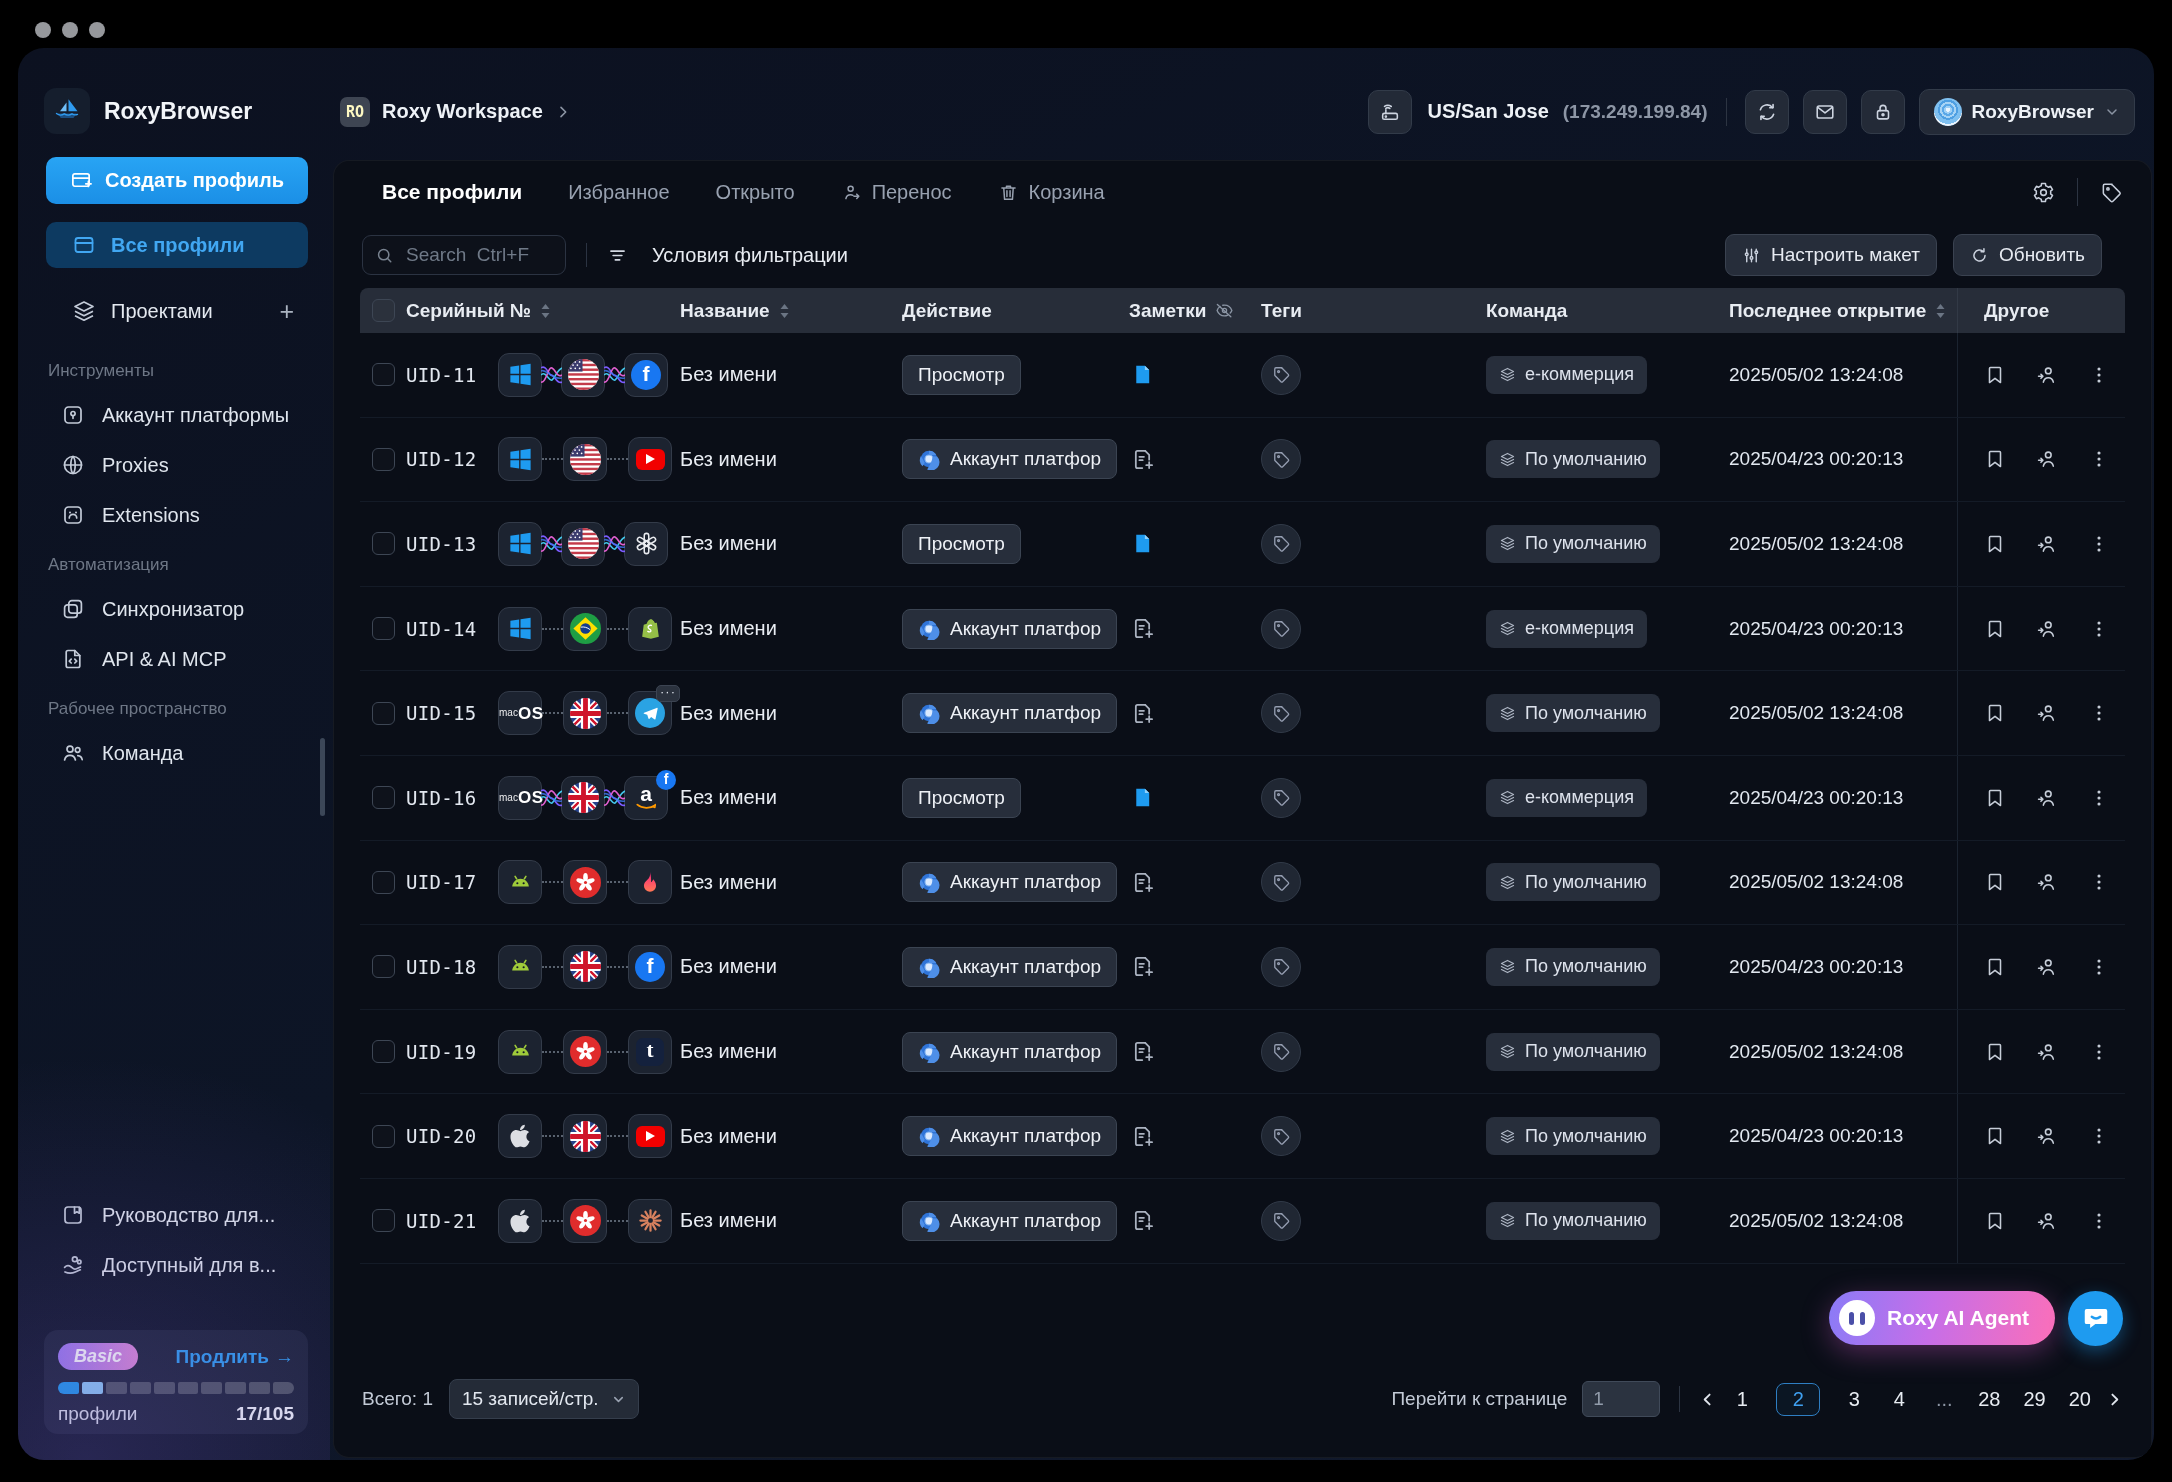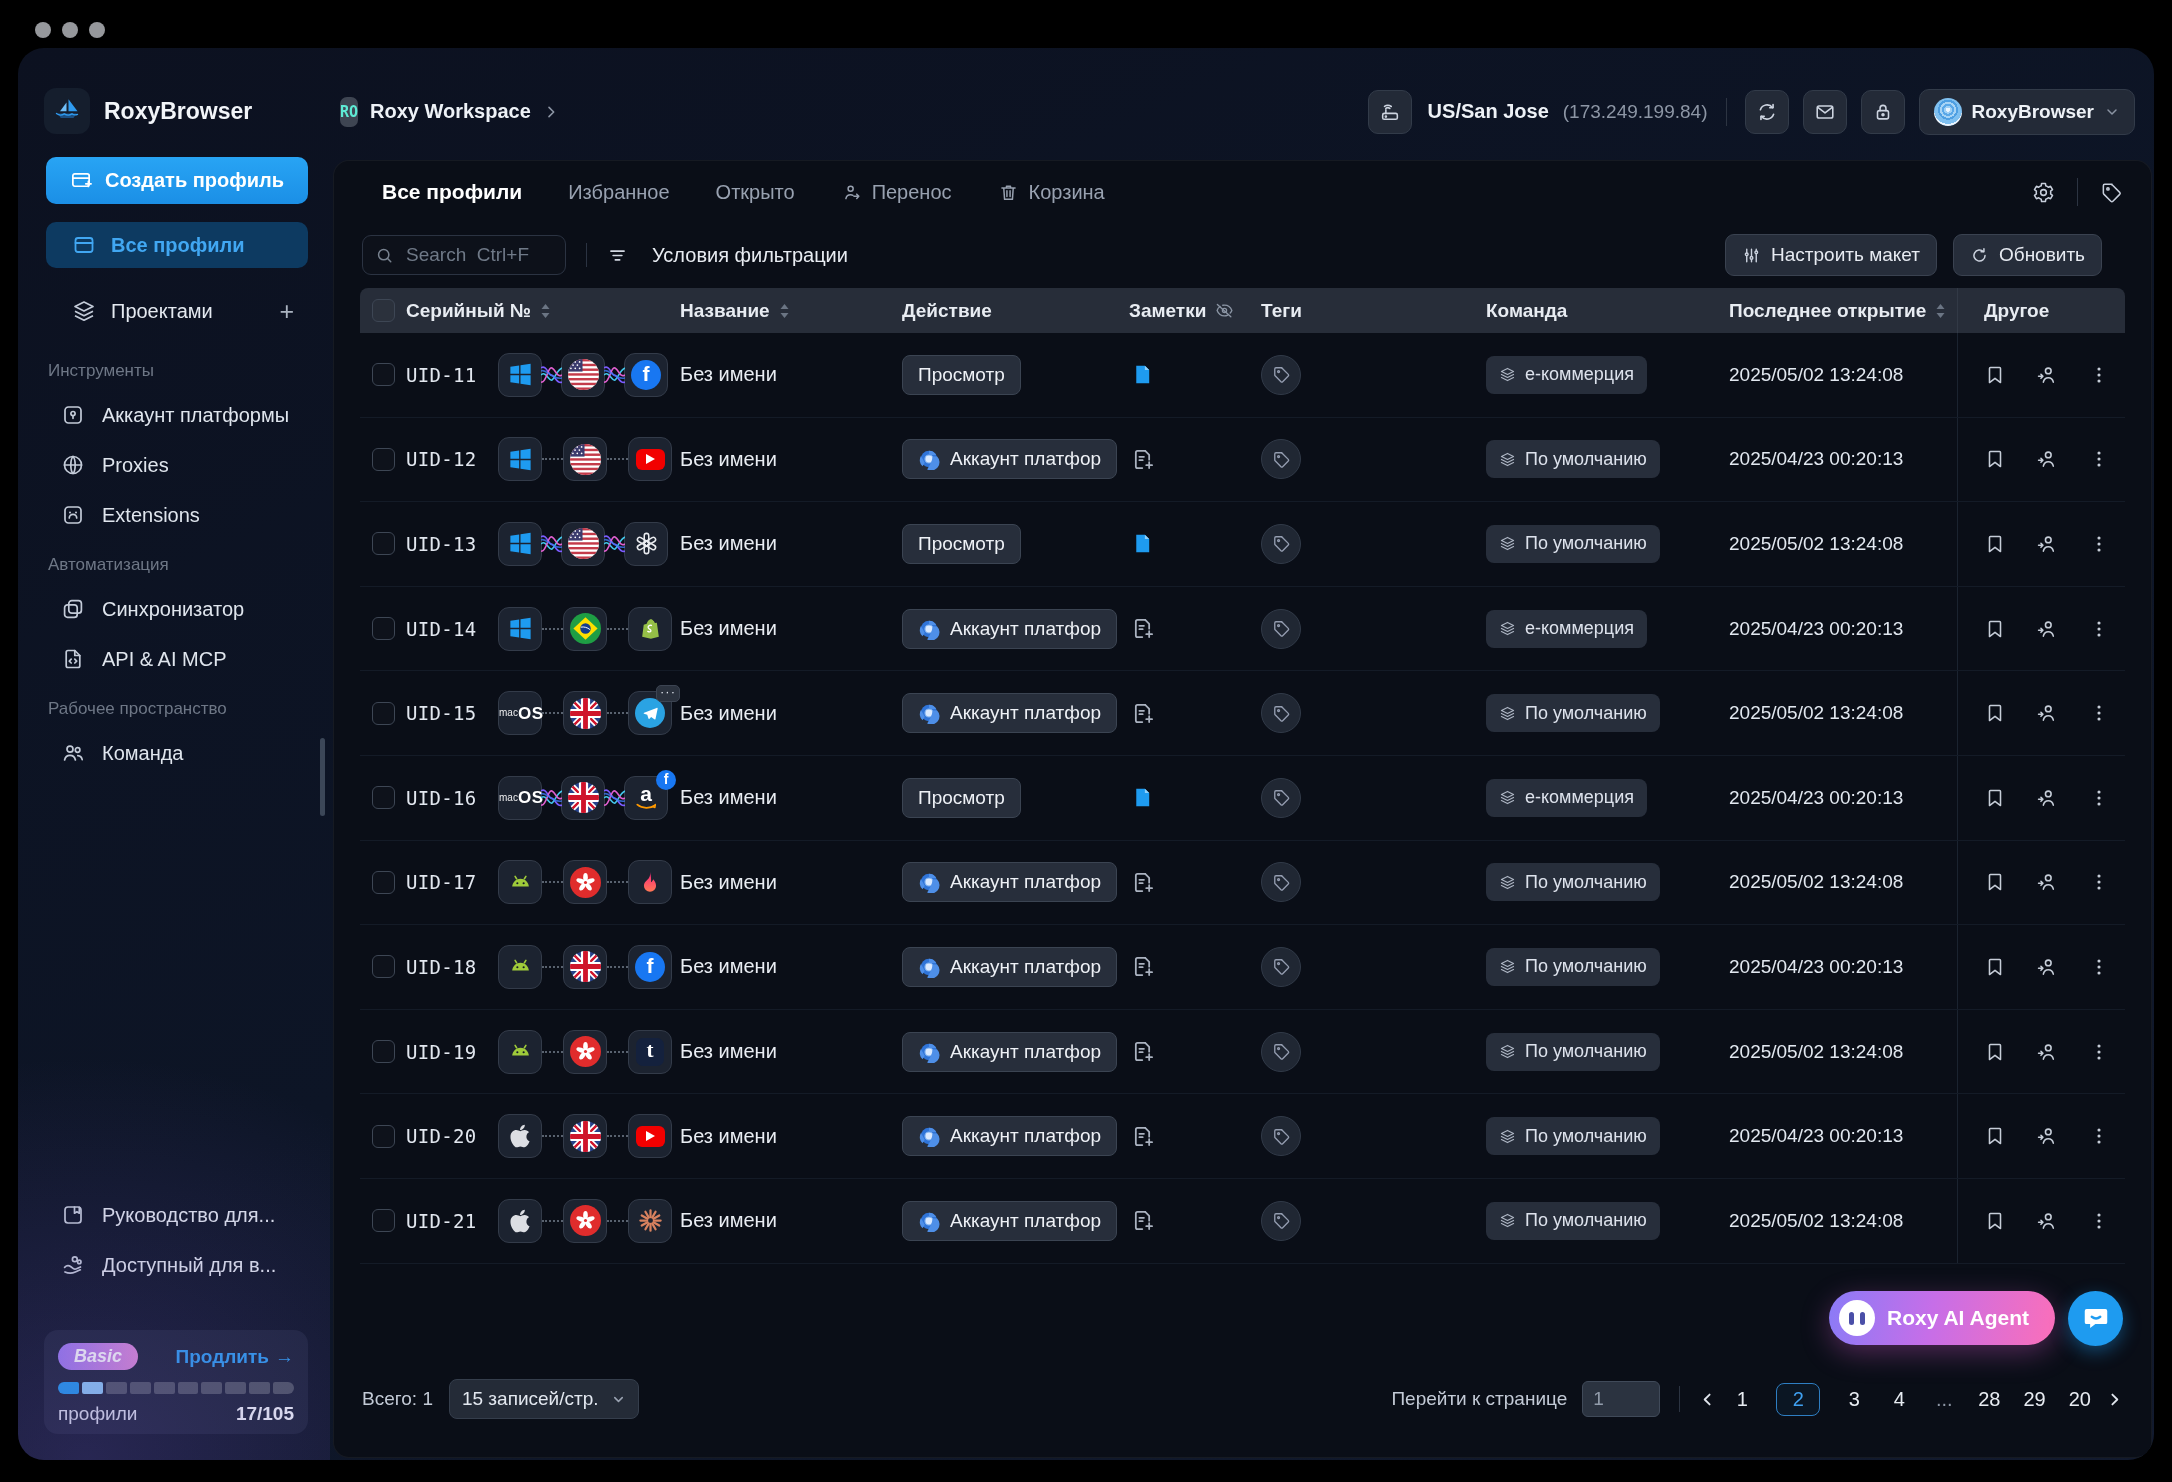--- a/index.html
+++ b/index.html
@@ -32,29 +32,29 @@
   .seg{height:12px;flex:1;background:#4e5663;border-radius:2px}
   .seg.f1{background:#1e9bf0;border-radius:6px 2px 2px 6px}
   .seg.f2{background:#8ecdf8}
   .seg:last-child{border-radius:2px 6px 6px 2px}
   .plan-bottom{display:flex;justify-content:space-between;margin-top:9px;color:#dfe5ee;font-size:19px}
   .plan-bottom b{color:#f0f4f9;font-weight:600}
   .sb-scroll{position:absolute;right:5px;top:690px;width:5px;height:78px;border-radius:3px;background:#3c4758}
   
   .topbar{position:absolute;left:312px;top:40px;right:19px;height:47px;display:flex;align-items:center}
   .ws{display:flex;align-items:center;gap:12px;margin-left:10px}
-  .ws-badge{width:18px;height:30px;border-radius:7px;background:#3e4552;color:#5eead4;font-weight:700;font-size:15px;display:grid;place-items:center;font-family:"DejaVu Sans Mono",monospace}
+  .ws-badge{width:30px;height:30px;border-radius:7px;background:#3e4552;color:#fef9c3;font-weight:700;font-size:15px;display:grid;place-items:center;font-family:"DejaVu Sans Mono",monospace}
   .ws-name{font-size:20px;font-weight:600;color:#eef2f7}
   .chev{color:#8a93a2;display:grid;place-items:center}
   .chev svg{width:16px;height:16px}
   .top-right{margin-left:auto;display:flex;align-items:center;gap:14px}
   .icon-btn{width:44px;height:44px;border-radius:10px;background:#232a37;border:1px solid #323b49;display:grid;place-items:center;color:#cdd4e0;box-sizing:border-box}
   .icon-btn svg{width:22px;height:22px}
   .loc{font-size:20px;color:#eef2f7;font-weight:600;margin-left:2px}
-  .ip{color:#8d96a5;font-weight:400;font-size:19px}
+  .ip{color:#8d96a5;font-weight:700;font-size:19px}
   .vdiv{width:1px;height:28px;background:#2c3442;margin:0 4px}
   .user-chip{height:46px;border-radius:10px;background:#232a37;border:1px solid #323b49;display:flex;align-items:center;gap:10px;padding:0 14px;box-sizing:border-box}
   .avatar{width:28px;height:28px;border-radius:50%;background:repeating-radial-gradient(circle at 50% 42%,#eaf5ff 0 2px,#9fd0f5 2px 4px,#5aa8e8 4px 6px,#a8d4f5 6px 8px,#4e9fe2 8px 10px,#7fc0f0 10px 14px)}
   .chip-name{color:#eef2f7;font-size:19px;font-weight:600}
   
   .panel{position:absolute;left:315px;top:112px;width:1819px;height:1298px;background:#0a0e17;border:1px solid rgba(255,255,255,.05);border-radius:16px;box-sizing:border-box}
   .tabs-row{position:absolute;left:0;top:0;right:0;height:62px;display:flex;align-items:center;padding:0 28px}
   .tabs{display:flex;align-items:center;gap:46px;margin-left:20px}
   .tab{font-size:20px;color:#98a1b0;display:flex;gap:10px;align-items:center;cursor:default}
   .tab svg{width:21px;height:21px}

